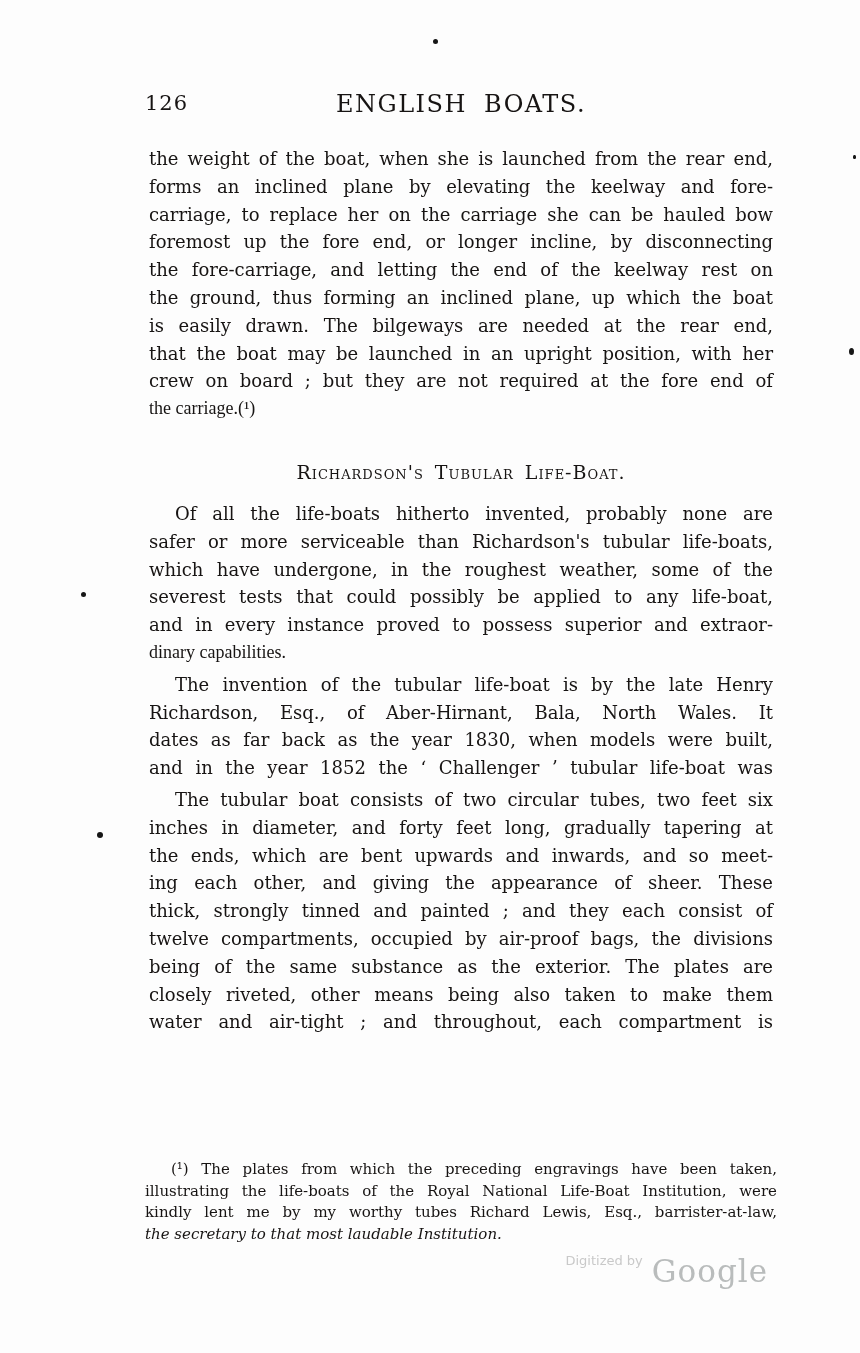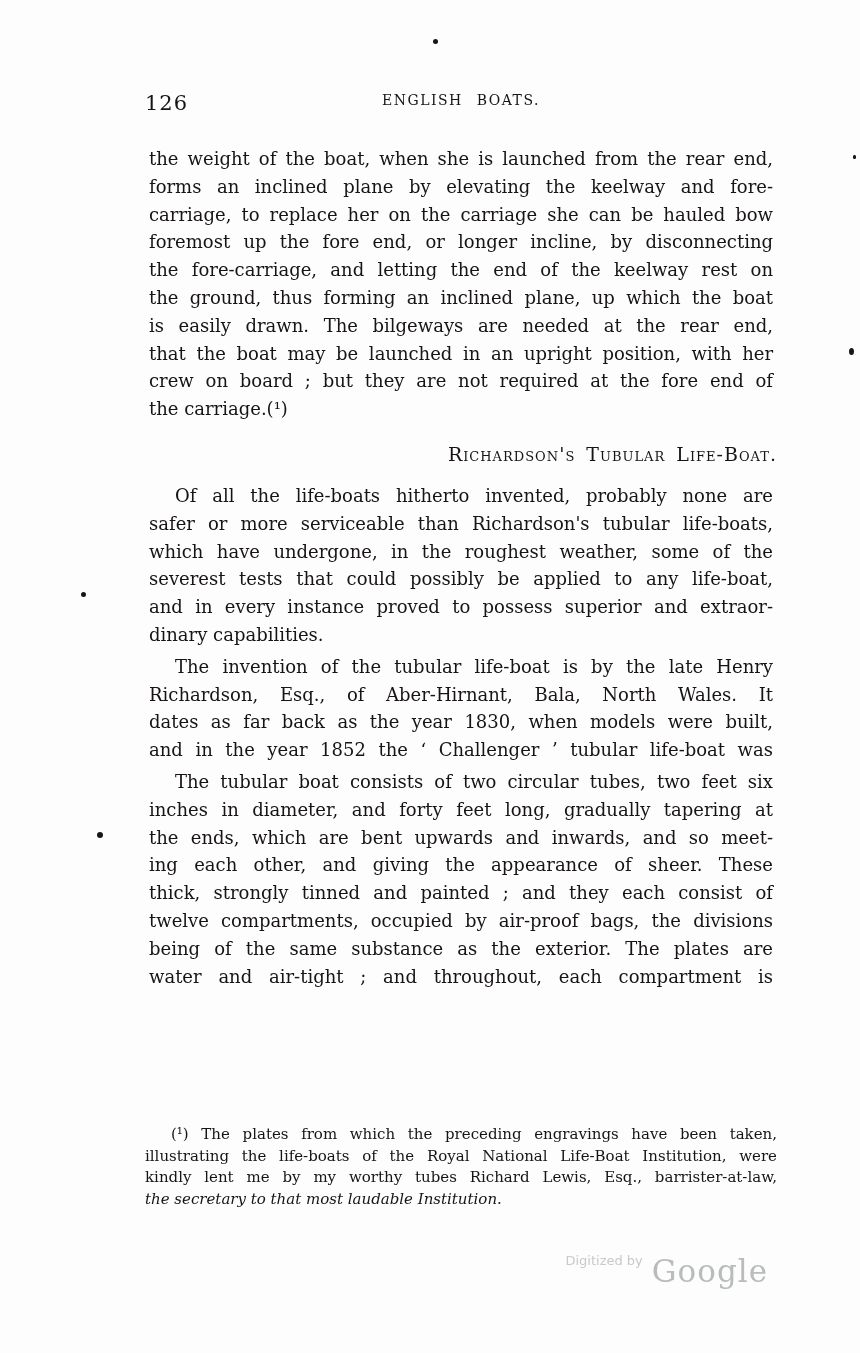--- a/index.html
+++ b/index.html
@@ -25,47 +25,47 @@
     text-align: center;
   }
   .page-number {
     position: absolute;
     left: 0;
     top: 1px;
     font-size: 21px;
     letter-spacing: 1px;
   }
   .running-title {
-    font-size: 14px;
+    font-size: 24px;
     letter-spacing: 1.5px;
     word-spacing: 8px;
   }
 
   
   .text-column {
     position: absolute;
     top: 141px;
     left: 145px;
     width: 632px;
   }
   .paragraph { margin: 4px; }
   .line {
     font-size: 18px;
     line-height: 27.8px;
     text-align: justify;
     text-align-last: justify;
     text-justify: inter-word;
   }
-  .line.last { text-align-last: left; }
+  .line.last { text-align-last: left; font-family: Liberation Serif, serif; }
   .line.indent { text-indent: 26px; }
 
   .section-heading {
-    margin-top: 20px;
+    margin-top: 38px;
     margin-bottom: 17px;
-    text-align: right;
+    text-align: center;
     font-variant-caps: small-caps;
     font-size: 19px;
     letter-spacing: 1px;
     word-spacing: 4px;
     line-height: 22px;
   }
 
   
   .footnote {
     position: absolute;
@@ -73,21 +73,21 @@
     left: 145px;
     width: 632px;
   }
   .fn-line {
     font-size: 15px;
     line-height: 21.5px;
     text-align: justify;
     text-align-last: justify;
   }
   .fn-line.last { text-align-last: left; font-style: italic; }
-  .fn-line.indent { text-indent: 26px; }
+  .fn-line.indent { text-indent: 26px; margin-top: 35px; }
 
   
   .watermark {
     position: absolute;
     top: 1253px;
     right: 128px;
     display: flex;
     align-items: flex-start;
     gap: 9px;
   }
@@ -152,20 +152,21 @@
         <div class="line">and in the year 1852 the ‘ Challenger ’ tubular life-boat was</div>
       </div>
       <div class="paragraph">
         <div class="line indent">The tubular boat consists of two circular tubes, two feet six</div>
         <div class="line">inches in diameter, and forty feet long, gradually tapering at</div>
         <div class="line">the ends, which are bent upwards and inwards, and so meet-</div>
         <div class="line">ing each other, and giving the appearance of sheer.  These</div>
         <div class="line">thick, strongly tinned and painted ; and they each consist of</div>
         <div class="line">twelve compartments, occupied by air-proof bags, the divisions</div>
         <div class="line">being of the same substance as the exterior.  The plates are</div>
+        <div class="line">closely riveted, other means being also taken to make them</div>
         <div class="line">water and air-tight ; and throughout, each compartment is</div>
       </div>
     </div>
 
   <div class="footnote">
       <div class="fn-line indent">(¹) The plates from which the preceding engravings have been taken,</div>
       <div class="fn-line">illustrating the life-boats of the Royal National Life-Boat Institution, were</div>
       <div class="fn-line">kindly lent me by my worthy tubes Richard Lewis, Esq., barrister-at-law,</div>
       <div class="fn-line last">the secretary to that most laudable Institution.</div>
     </div>

